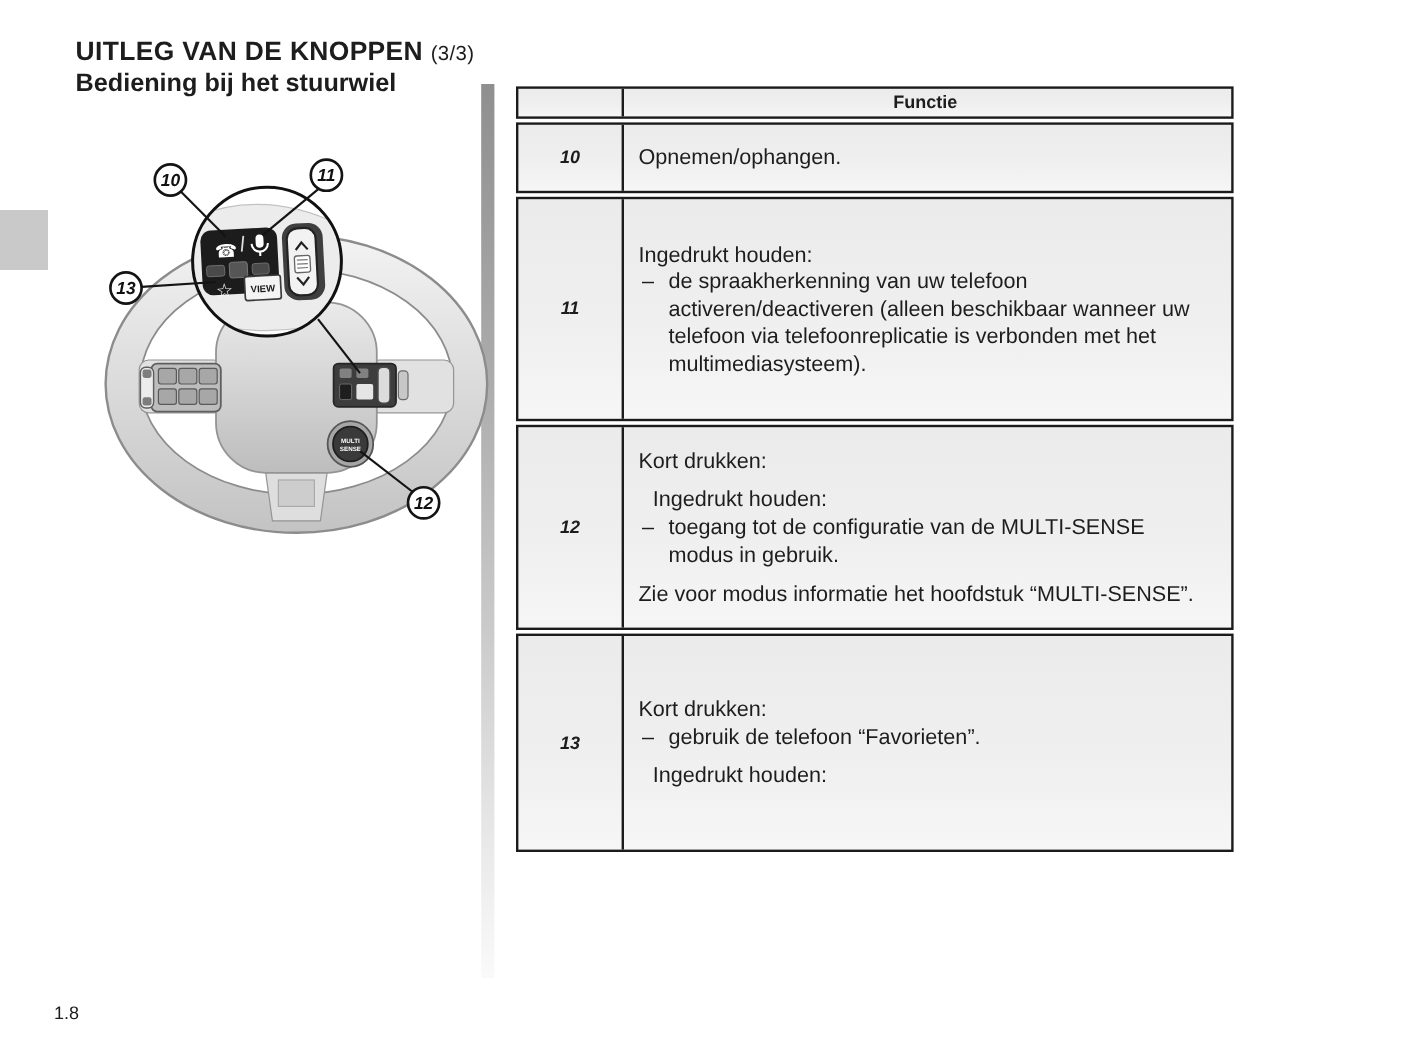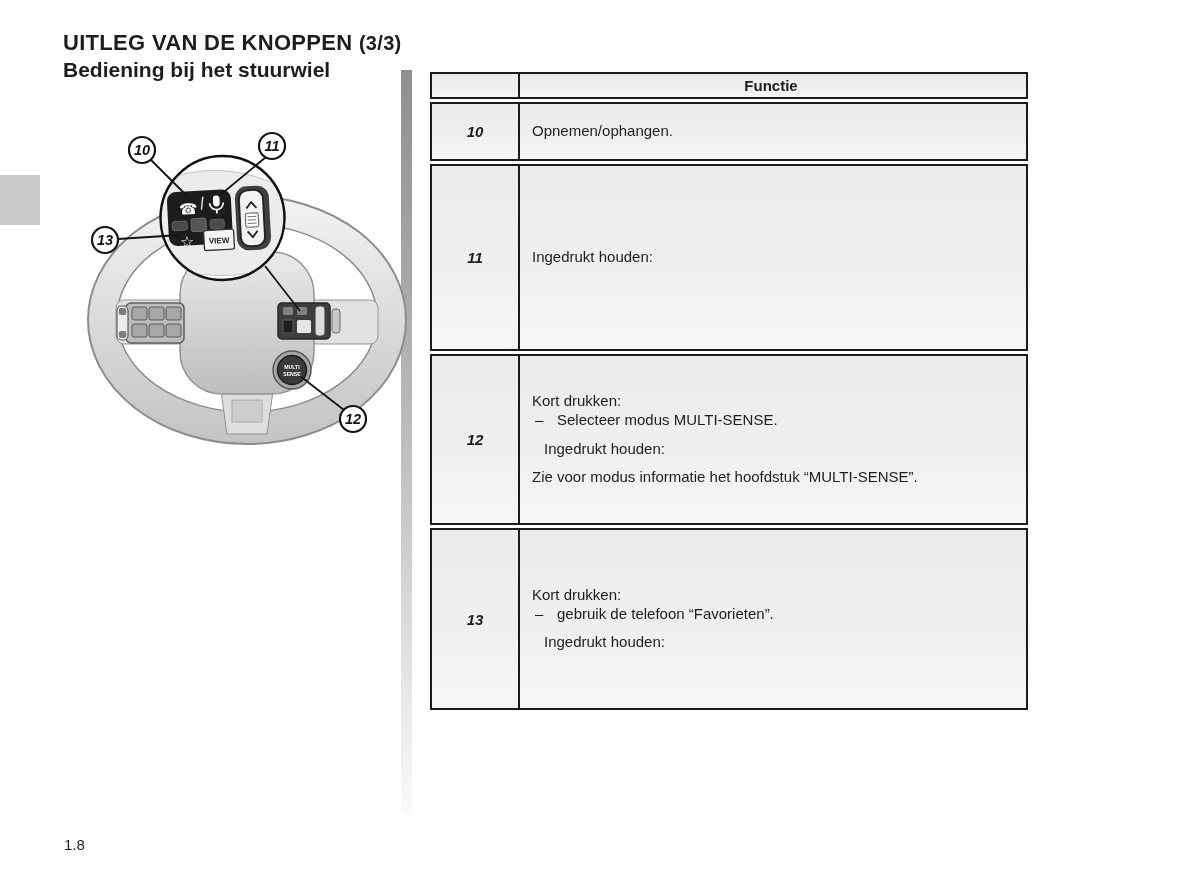--- a/index.html
+++ b/index.html
@@ -8,21 +8,21 @@
     font-family:"Liberation Sans", sans-serif;
     color:#1d1d1d;
     width:1182px; height:875px;
     position:relative; overflow:hidden;
   }
   .page-title {
     position:absolute; left:63px; top:30px;
     font-size:22px; font-weight:bold; letter-spacing:.3px;
     white-space:nowrap;
   }
-  .page-title .suffix { font-size:20px; font-weight:bold; }
+  .page-title .suffix { font-size:17px; font-weight:normal; }
   .subtitle {
     position:absolute; left:63px; top:58px;
     font-size:21px; font-weight:bold;
   }
   .side-tab {
     position:absolute; left:0; top:175px;
     width:40px; height:50px; background:#c9c9c9;
   }
   .gutter {
     position:absolute; left:401px; top:70px;
@@ -50,29 +50,29 @@
     display:flex; align-items:center; justify-content:center;
     font-size:15px; font-weight:bold; font-style:italic;
   }
   .func-cell { flex:1; padding:6px 16px 6px 12px; }
   .header-cell {
     display:flex; align-items:center; justify-content:center;
     font-size:15px; font-weight:bold;
   }
   .cell-blocks {
     display:flex; flex-direction:column; justify-content:center;
-    height:100%; font-size:15px; line-height:1.26;
+    height:100%; font-size:18px; line-height:1.26;
   }
   .blk { margin:0; }
   .blk.intro:not(:first-child) { margin-top:10px;margin-left:12px; }
   .blk.note { margin-top:10px; }
   .blk.bullet { position:relative; padding-left:25px; }
   .blk.bullet::before { content:"\2013"; position:absolute; left:3px; }
   .page-number {
-    position:absolute; left:64px; top:836px; font-size:15px;
+    position:absolute; left:45px; top:836px; font-size:15px;
   }
 </style>
 </head>
 <body>
 
 <div class="page-title">
   <span>UITLEG VAN DE KNOPPEN</span>
   <span class="suffix"> </span><span class="suffix">(3/3)</span>
 </div>
 
@@ -212,31 +212,32 @@
         <p class="blk">Opnemen/ophangen.</p>
       </div>
     </div>
   </div>
 
   <div class="trow" style="height:187px">
     <div class="num-cell">11</div>
     <div class="func-cell">
       <div class="cell-blocks">
         <p class="blk intro">Ingedrukt houden:</p>
+        <p class="blk bullet">de spraakherkenning van uw telefoon activeren/deactiveren (alleen beschikbaar wanneer uw telefoon via telefoonreplicatie is verbonden met het multimediasysteem).</p>
       </div>
     </div>
   </div>
 
   <div class="trow" style="height:171px">
     <div class="num-cell">12</div>
     <div class="func-cell">
       <div class="cell-blocks">
         <p class="blk intro">Kort drukken:</p>
-        <p class="blk bullet">Selecteer modus MULTI-SENSE.</p>
         <p class="blk intro">Ingedrukt houden:</p>
+        <p class="blk bullet">toegang tot de configuratie van de MULTI-SENSE modus in gebruik.</p>
         <p class="blk note">Zie voor modus informatie het hoofdstuk “MULTI-SENSE”.</p>
       </div>
     </div>
   </div>
 
   <div class="trow" style="height:182px">
     <div class="num-cell">13</div>
     <div class="func-cell">
       <div class="cell-blocks">
         <p class="blk intro">Kort drukken:</p>

